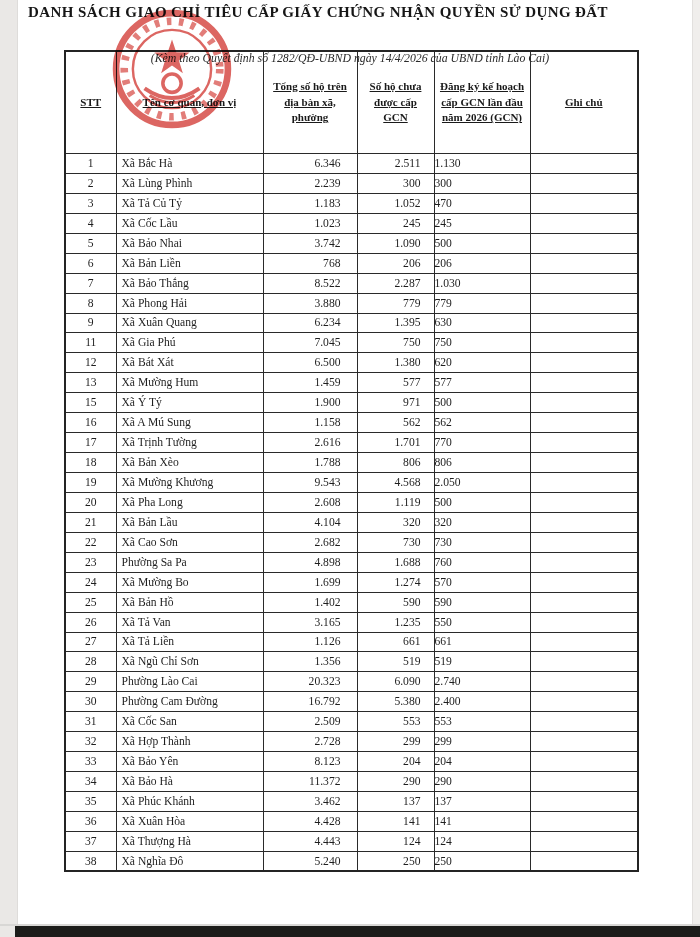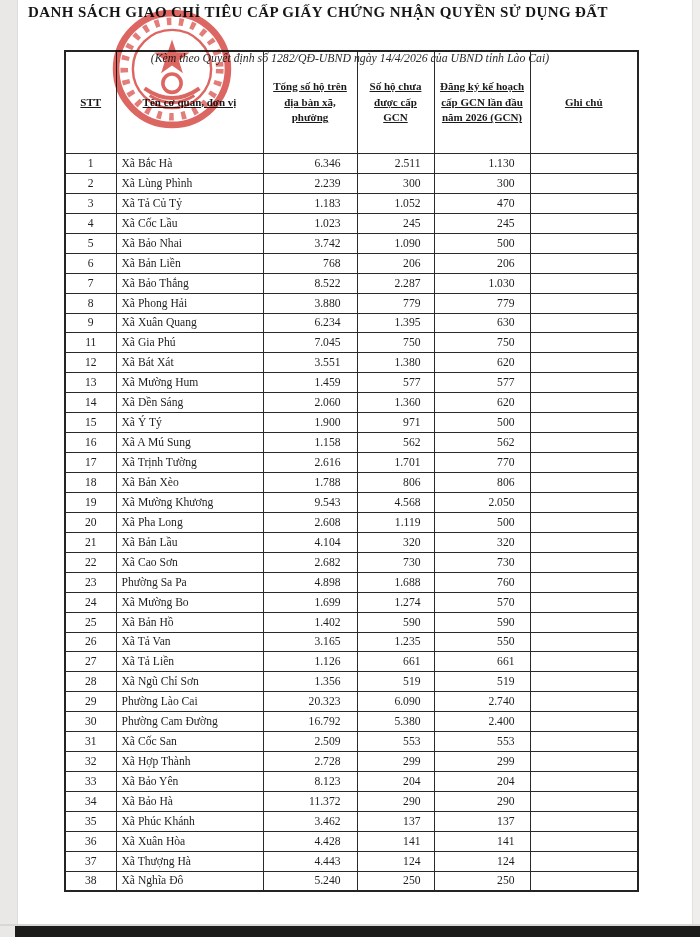--- a/index.html
+++ b/index.html
@@ -24,21 +24,21 @@
     table-layout:fixed;border:2.5px solid #242424;}
   table.main th,table.main td{border:1.7px solid #2a2a2a;overflow:hidden;}
   thead th{height:101px;font-size:11px;font-weight:bold;text-align:center;
     vertical-align:middle;line-height:1.45;padding:0 4px;color:#1a1a1a;text-decoration:underline;}
   tbody tr{height:19.95px;}
   tbody td{font-size:11.6px;padding:0;vertical-align:middle;color:#1e1e1e;white-space:nowrap;}
   td.c-stt{text-align:center;}
   td.c-name{text-align:left;padding-left:5px;}
   td.c-total{text-align:right;padding-right:16px;margin-left:46px;}
   td.c-not{text-align:right;padding-right:13px;}
-  td.c-plan{text-align:right;padding-right:15px;margin-left:33px;}
+  td.c-plan{text-align:left;padding-right:15px;margin-left:33px;}
 
   .stamp{position:absolute;left:111px;top:8px;width:122px;height:122px;
     opacity:.78;mix-blend-mode:multiply;pointer-events:none;z-index:5;}
 </style>
 </head>
 <body>
 
 <div class="gutter-left"></div>
 <div class="gutter-right"></div>
 
@@ -141,39 +141,31 @@
         <td class="c-stt">11</td>
         <td class="c-name">Xã Gia Phú</td>
         <td class="c-total">7.045</td>
         <td class="c-not">750</td>
         <td class="c-plan">750</td>
         <td class="c-note"></td>
       </tr>
       <tr>
         <td class="c-stt">12</td>
         <td class="c-name">Xã Bát Xát</td>
-        <td class="c-total">3.551</td>
+        <td class="c-total">6.500</td>
         <td class="c-not">1.380</td>
         <td class="c-plan">620</td>
         <td class="c-note"></td>
       </tr>
       <tr>
         <td class="c-stt">13</td>
         <td class="c-name">Xã Mường Hum</td>
         <td class="c-total">1.459</td>
         <td class="c-not">577</td>
         <td class="c-plan">577</td>
-        <td class="c-note"></td>
-      </tr>
-      <tr>
-        <td class="c-stt">14</td>
-        <td class="c-name">Xã Dền Sáng</td>
-        <td class="c-total">2.060</td>
-        <td class="c-not">1.360</td>
-        <td class="c-plan">620</td>
         <td class="c-note"></td>
       </tr>
       <tr>
         <td class="c-stt">15</td>
         <td class="c-name">Xã Ý Tý</td>
         <td class="c-total">1.900</td>
         <td class="c-not">971</td>
         <td class="c-plan">500</td>
         <td class="c-note"></td>
       </tr>

